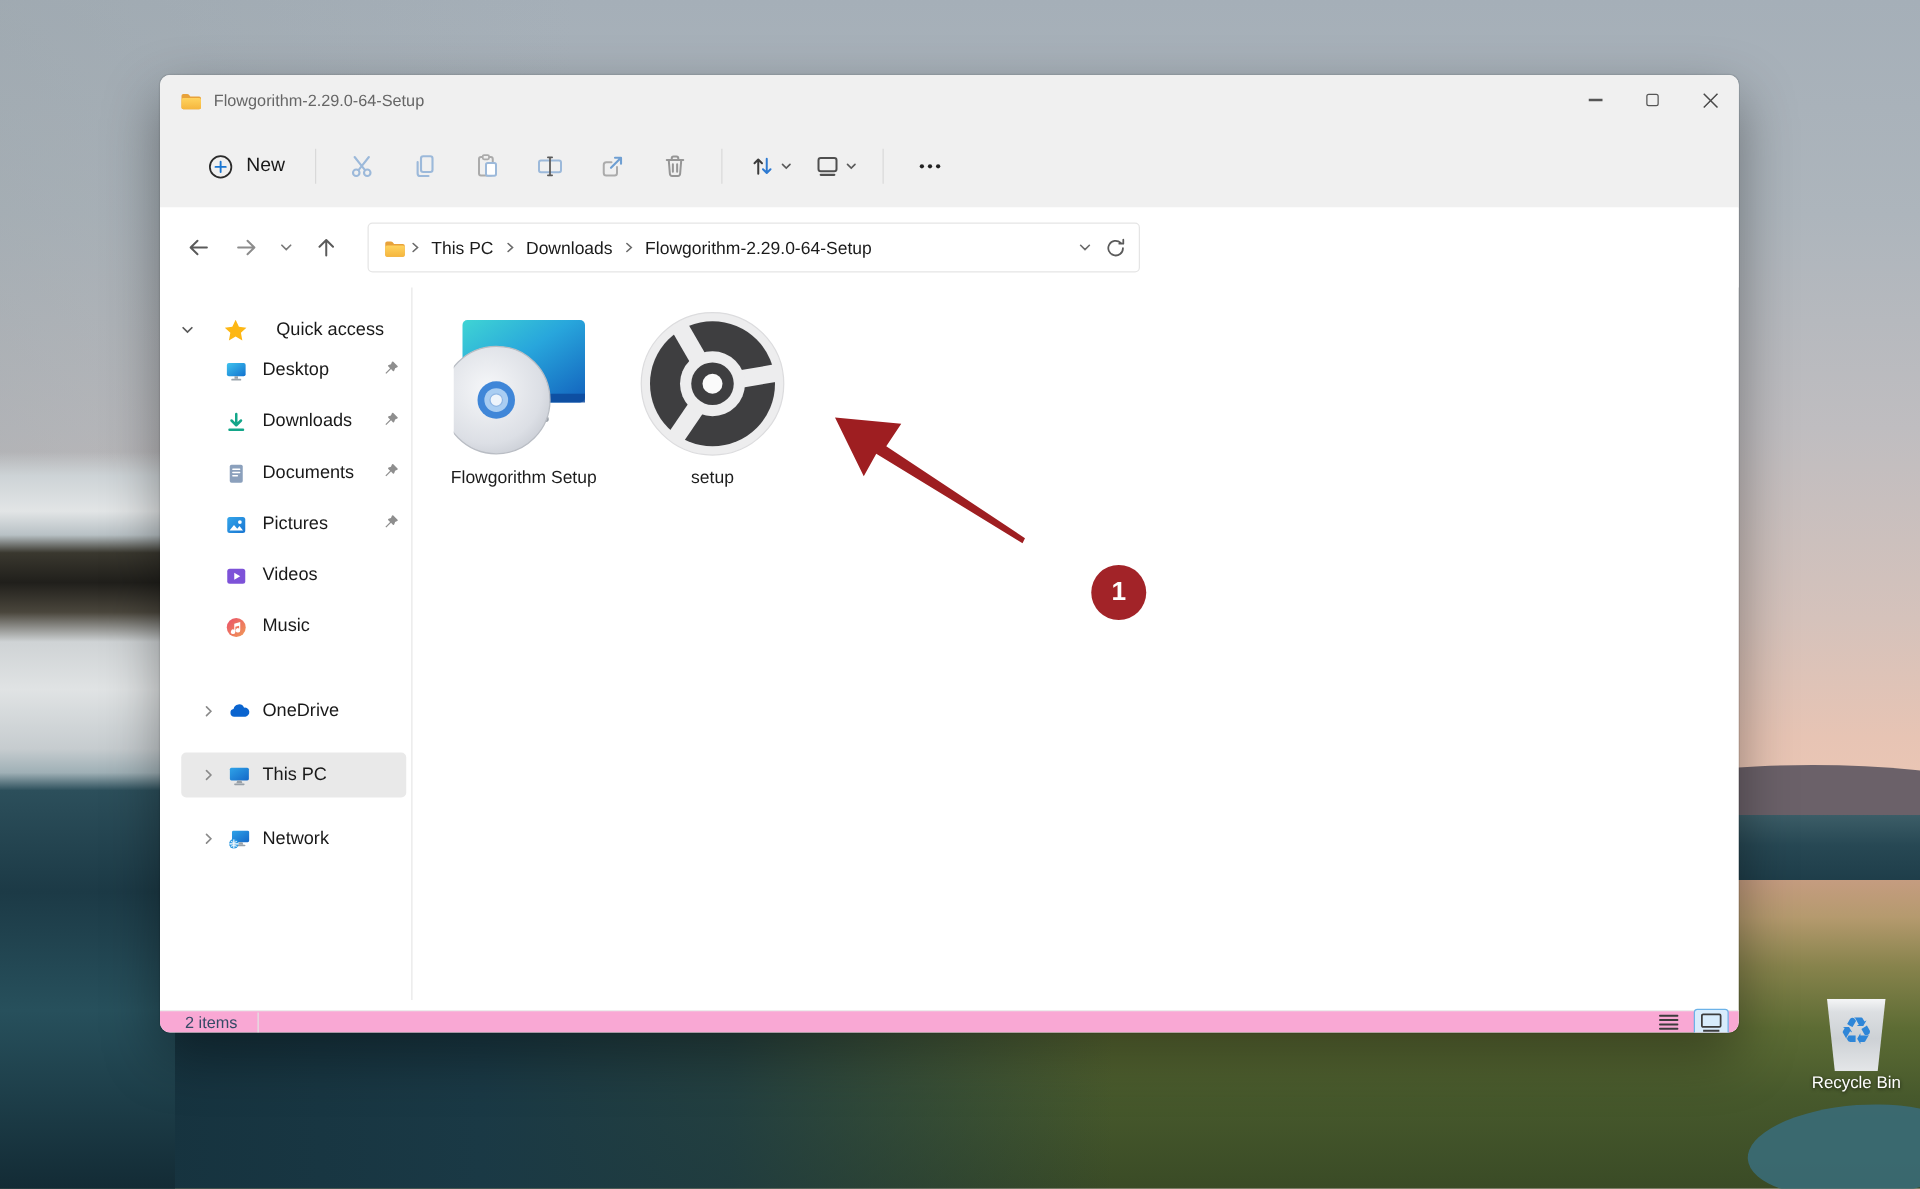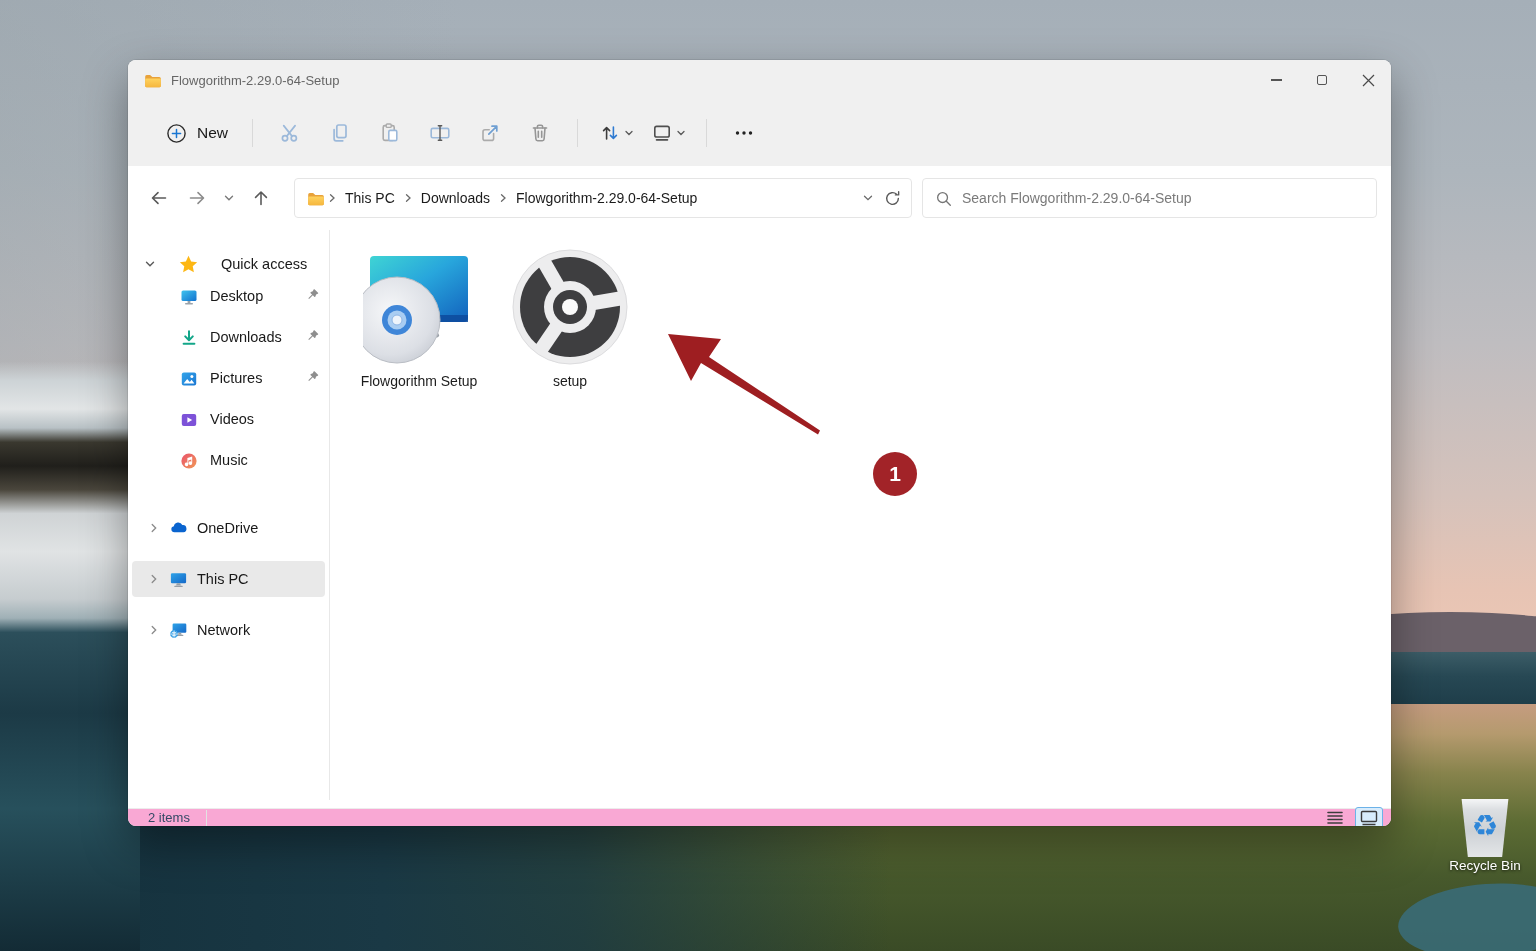--- a/index.html
+++ b/index.html
@@ -73,21 +73,21 @@
 
   .body { position:absolute; top:170px; bottom:26px; left:0; right:0; display:flex; }
   .sidebar { width:202px; border-right:1px solid #e8e8e8; padding-top:20px; overflow:hidden; flex:0 0 auto; }
   .qa-header { height:28px; display:flex; align-items:center; gap:23px; padding-left:16px; }
   .qa-label { font-size:14.5px; color:#191919; }
   .side-list { margin-top:10px; }
   .side-item { height:36px; margin-bottom:5px; display:flex; align-items:flex-start; gap:12px; padding:0 10px 0 52px; border-radius:4px; }
   .side-item .label, .tree-item .label { font-size:14.5px; color:#191919; white-space:nowrap; }
   .side-item .pin { margin-left:auto; display:flex; }
   .tree-group { margin-top:22px; }
-  .tree-item { height:36px; margin:0 4px 15px 4px; display:flex; align-items:center; gap:9px; padding-left:16px; border-radius:4px; }
+  .tree-item { height:36px; margin:0 4px 15px 17px; display:flex; align-items:center; gap:9px; padding-left:16px; border-radius:4px; }
   .tree-item.selected { background:#e9e9e9; }
 
   .content { flex:1; position:relative; }
   .tile { position:absolute; width:122px; text-align:center; }
   .tile-icon { height:124px; display:flex; align-items:flex-end; justify-content:center; }
   .tile-label { margin-top:5px; font-size:14px; line-height:1.5; color:#1c1c1c; }
   .tile-1 { left:28px; top:12px; }
   .tile-2 { left:179px; top:12px; }
 
   .statusbar { position:absolute; bottom:0; left:0; right:0; height:18px; border-top:1px solid #ececec;
@@ -287,27 +287,20 @@
           </span>
         <span style="display:flex;">
           <svg width="17" height="17" viewBox="0 0 18 18" fill="none" stroke="#5a5a5a" stroke-width="1.5" stroke-linecap="round">
             <path d="M15.2 9a6.2 6.2 0 1 1-1.9-4.45"></path>
             <path d="M15.5 1.8v3.4h-3.4" stroke-linejoin="round"></path>
             </svg>
           </span>
       </span>
     </div>
 
-    <div class="search-box">
-      <svg width="17" height="17" viewBox="0 0 18 18" fill="none" stroke="#767676" stroke-width="1.4" stroke-linecap="round">
-        <circle cx="8" cy="8" r="5.2"></circle>
-          <path d="M12 12l4.2 4.2"></path>
-        </svg>
-      <input class="search-input" type="text" placeholder="Search Flowgorithm-2.29.0-64-Setup" style="">
-    </div>
   </div>
 
   <div class="body">
     <div class="sidebar">
       <div class="qa-header">
         <svg width="12" height="12" viewBox="0 0 12 12" fill="none" stroke="#5a5a5a" stroke-width="1.4" stroke-linecap="round">
             <path d="M2.5 4.2 6 7.7l3.5-3.5"></path>
           </svg>
         <svg width="19" height="19" viewBox="0 0 18 18">
           <polygon points="9,0.8 11.5,6.1 17.2,6.8 13,10.7 14.1,16.4 9,13.5 3.9,16.4 5,10.7 0.8,6.8 6.5,6.1" fill="#fdb714"></polygon>
@@ -333,20 +326,32 @@
             <svg width="13" height="13" viewBox="0 0 12 12" fill="#8e8e8e">
                 <path d="M7.6.9l3.5 3.5c.3.3.2.8-.2 1l-1.6.7-.6 1.7c-.15.45-.7.6-1.05.25L6.3 6.7 2.8 10.2l-.65-.65L5.6 6.05 4.3 4.75c-.35-.35-.2-.9.25-1.05l1.7-.6.7-1.6c.2-.4.7-.5 1-.2z"></path>
               </svg>
             </span>
         </div>
         <div class="side-item">
           <svg width="18" height="18" viewBox="0 0 18 18" fill="none" stroke="#13a689" stroke-width="2" stroke-linecap="round" stroke-linejoin="round">
             <path d="M9 2.2v8 M5.2 7.4 9 11.2l3.8-3.8 M3.6 14.8h10.8"></path>
             </svg>
           <span class="label">Downloads</span>
+          <span class="pin">
+            <svg width="13" height="13" viewBox="0 0 12 12" fill="#8e8e8e">
+                <path d="M7.6.9l3.5 3.5c.3.3.2.8-.2 1l-1.6.7-.6 1.7c-.15.45-.7.6-1.05.25L6.3 6.7 2.8 10.2l-.65-.65L5.6 6.05 4.3 4.75c-.35-.35-.2-.9.25-1.05l1.7-.6.7-1.6c.2-.4.7-.5 1-.2z"></path>
+              </svg>
+            </span>
+        </div>
+        <div class="side-item">
+          <svg width="18" height="18" viewBox="0 0 18 18">
+            <rect x="3.8" y="1.8" width="10.4" height="14.4" rx="1.4" fill="#8ba0bc"></rect>
+            <path d="M6.3 5.4h5.4 M6.3 8h5.4 M6.3 10.6h3.6" stroke="#fff" stroke-width="1.2" stroke-linecap="round"></path>
+            </svg>
+          <span class="label">Documents</span>
           <span class="pin">
             <svg width="13" height="13" viewBox="0 0 12 12" fill="#8e8e8e">
                 <path d="M7.6.9l3.5 3.5c.3.3.2.8-.2 1l-1.6.7-.6 1.7c-.15.45-.7.6-1.05.25L6.3 6.7 2.8 10.2l-.65-.65L5.6 6.05 4.3 4.75c-.35-.35-.2-.9.25-1.05l1.7-.6.7-1.6c.2-.4.7-.5 1-.2z"></path>
               </svg>
             </span>
         </div>
         <div class="side-item">
           <svg width="18" height="18" viewBox="0 0 18 18">
             <defs>
                 <linearGradient id="gPic" x1="0" y1="0" x2="1" y2="1">

